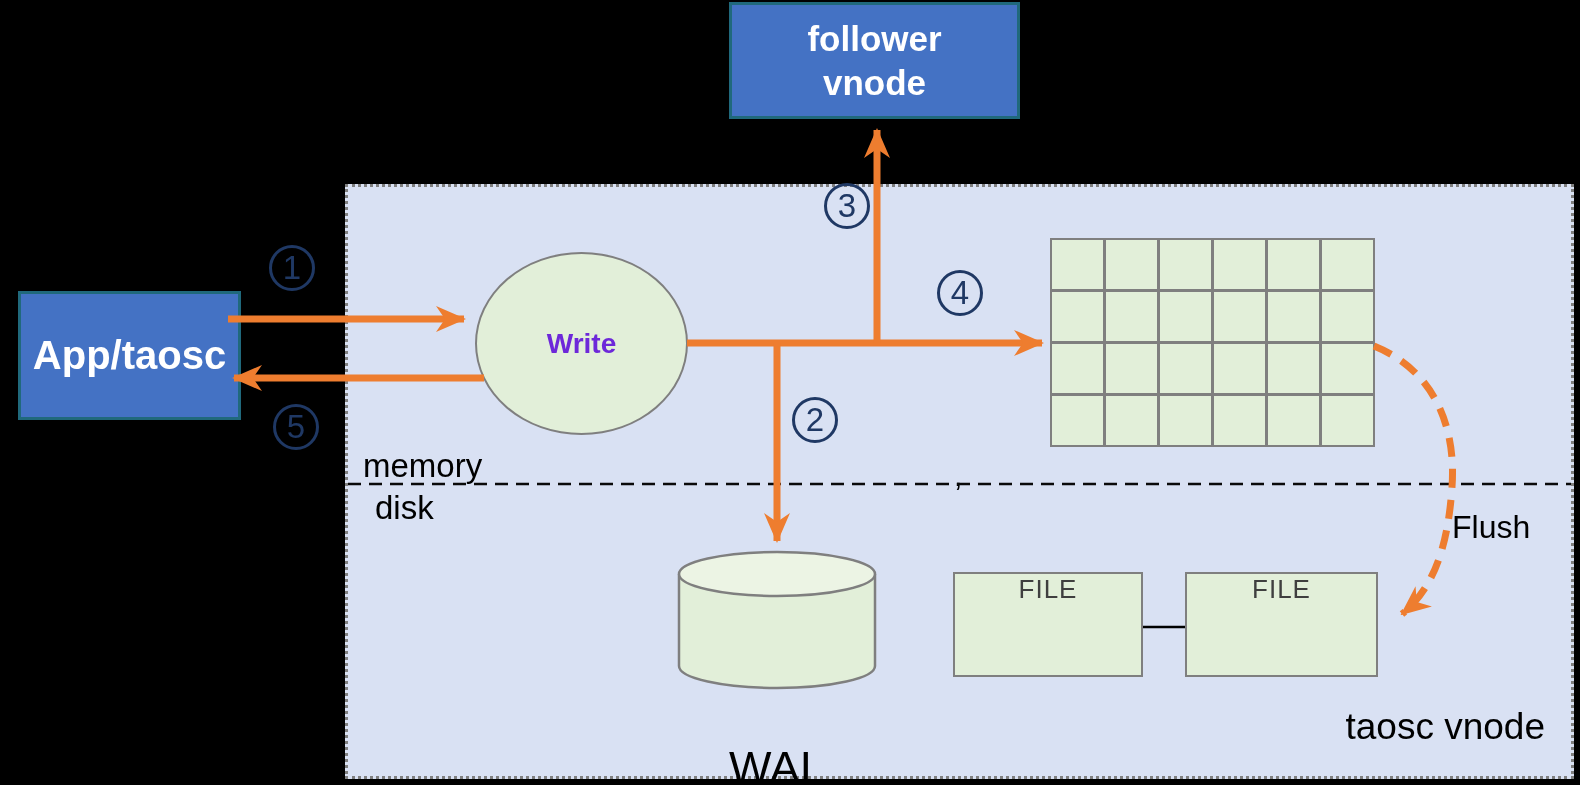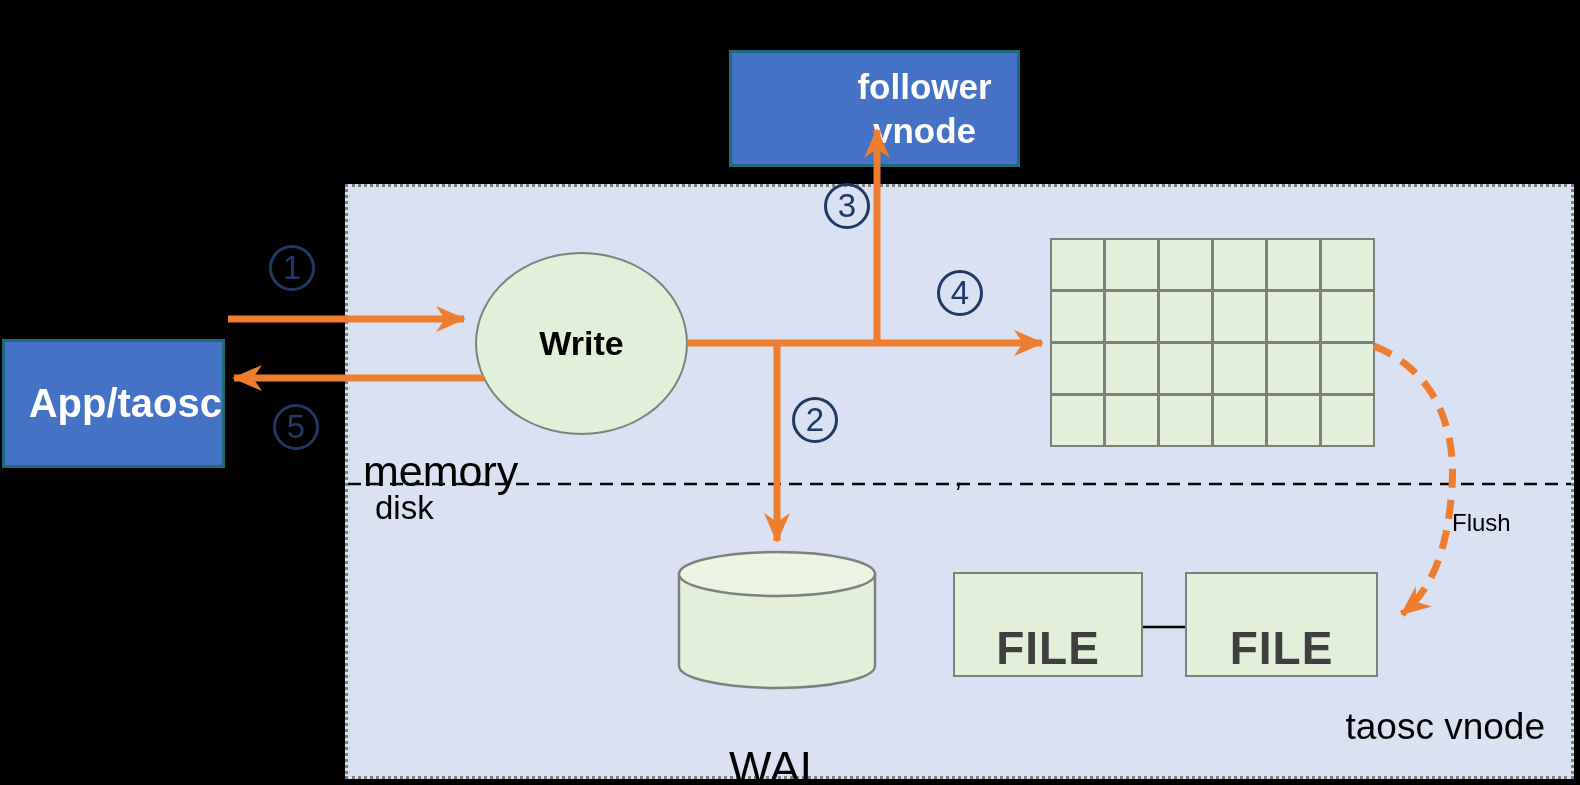--- a/index.html
+++ b/index.html
@@ -10,54 +10,54 @@
   }
   
   .leader-box {
     position:absolute; left:345px; top:184px; width:1229px; height:595px;
     background:#D9E1F3; border:3.5px dotted #7F7F7F;
   }
   
   .node-blue {
     position:absolute; background:#4472C4; border:3px solid #20697C;
     color:#fff; font-weight:bold; display:flex; align-items:center;
-    justify-content:flex-end; text-align:center; z-index:3;margin-top:48px;
+    justify-content:center; text-align:center; z-index:3;
   }
   .follower { left:729px; top:2px; width:291px; height:117px; font-size:35px; line-height:1.24; }
   .follower .lbl { width:185px; }
-  .apptaosc { left:2px; top:291px; width:223px; height:129px; font-size:40px; }
+  .apptaosc { left:18px; top:291px; width:223px; height:129px; font-size:40px; }
   
   .write-ellipse {
     position:absolute; left:475px; top:252px; width:213px; height:183px;
     border-radius:50%; background:#E2EFD9; border:2.5px solid #7F7F7F;
-    color:#000000; font-weight:bold; font-size:34px;
+    color:#6d28d9; font-weight:bold; font-size:28px;
     display:flex; align-items:center; justify-content:center; z-index:3;
   }
   
   .memgrid {
     position:absolute; left:1050px; top:238px; width:325px; height:209px;
     background:#7F7F7F; border:2.5px solid #7F7F7F; display:grid; gap:2.5px; z-index:3;
   }
   .mem-cell { background:#E2EFD9; }
   
   .file-node {
     position:absolute; background:#E2EFD9; border:2.5px solid #7F7F7F;
-    color:#3F3F3F; font-weight:bold; font-size:46px; letter-spacing:1px;
-    display:flex; align-items:flex-end; justify-content:center; z-index:3;
+    color:#3F3F3F; font-weight:normal; font-size:26px; letter-spacing:1px;
+    display:flex; align-items:flex-start; justify-content:center; z-index:3;
   }
   .file-left  { left:953px;  top:572px; width:190px; height:105px; }
   .file-right { left:1185px; top:572px; width:193px; height:105px; }
   
   .wal-cyl { position:absolute; left:677px; top:548px; width:200px; height:146px; z-index:3; }
   
   .txt { position:absolute; color:#000; z-index:4; }
-  .memory-lbl { left:363px; top:447px; font-size:43px; }
+  .memory-lbl { left:363px; top:447px; font-size:33px; }
   .disk-lbl   { left:363px; top:489px; font-size:33px;margin-left:12px; }
   .wal-lbl    { left:677px; top:742px; width:200px; text-align:center; font-size:45px; }
-  .flush-lbl  { left:1452px; top:509px; font-size:24px; }
+  .flush-lbl  { left:1452px; top:509px; font-size:32px; }
   .leader-lbl { left:1270px; top:706px; width:275px; text-align:right; font-size:37px; }
   .comma-mark { left:954px; top:461px; font-size:30px; line-height:30px; }
   
   .badge {
     position:absolute; width:46px; height:46px; border:3px solid #1F3864;
     border-radius:50%; color:#1F3864; font-size:33px; font-weight:400;
     display:flex; align-items:center; justify-content:center; z-index:6;
   }
   .b1 { left:269px; top:245px; }
   .b2 { left:792px; top:397px; }

